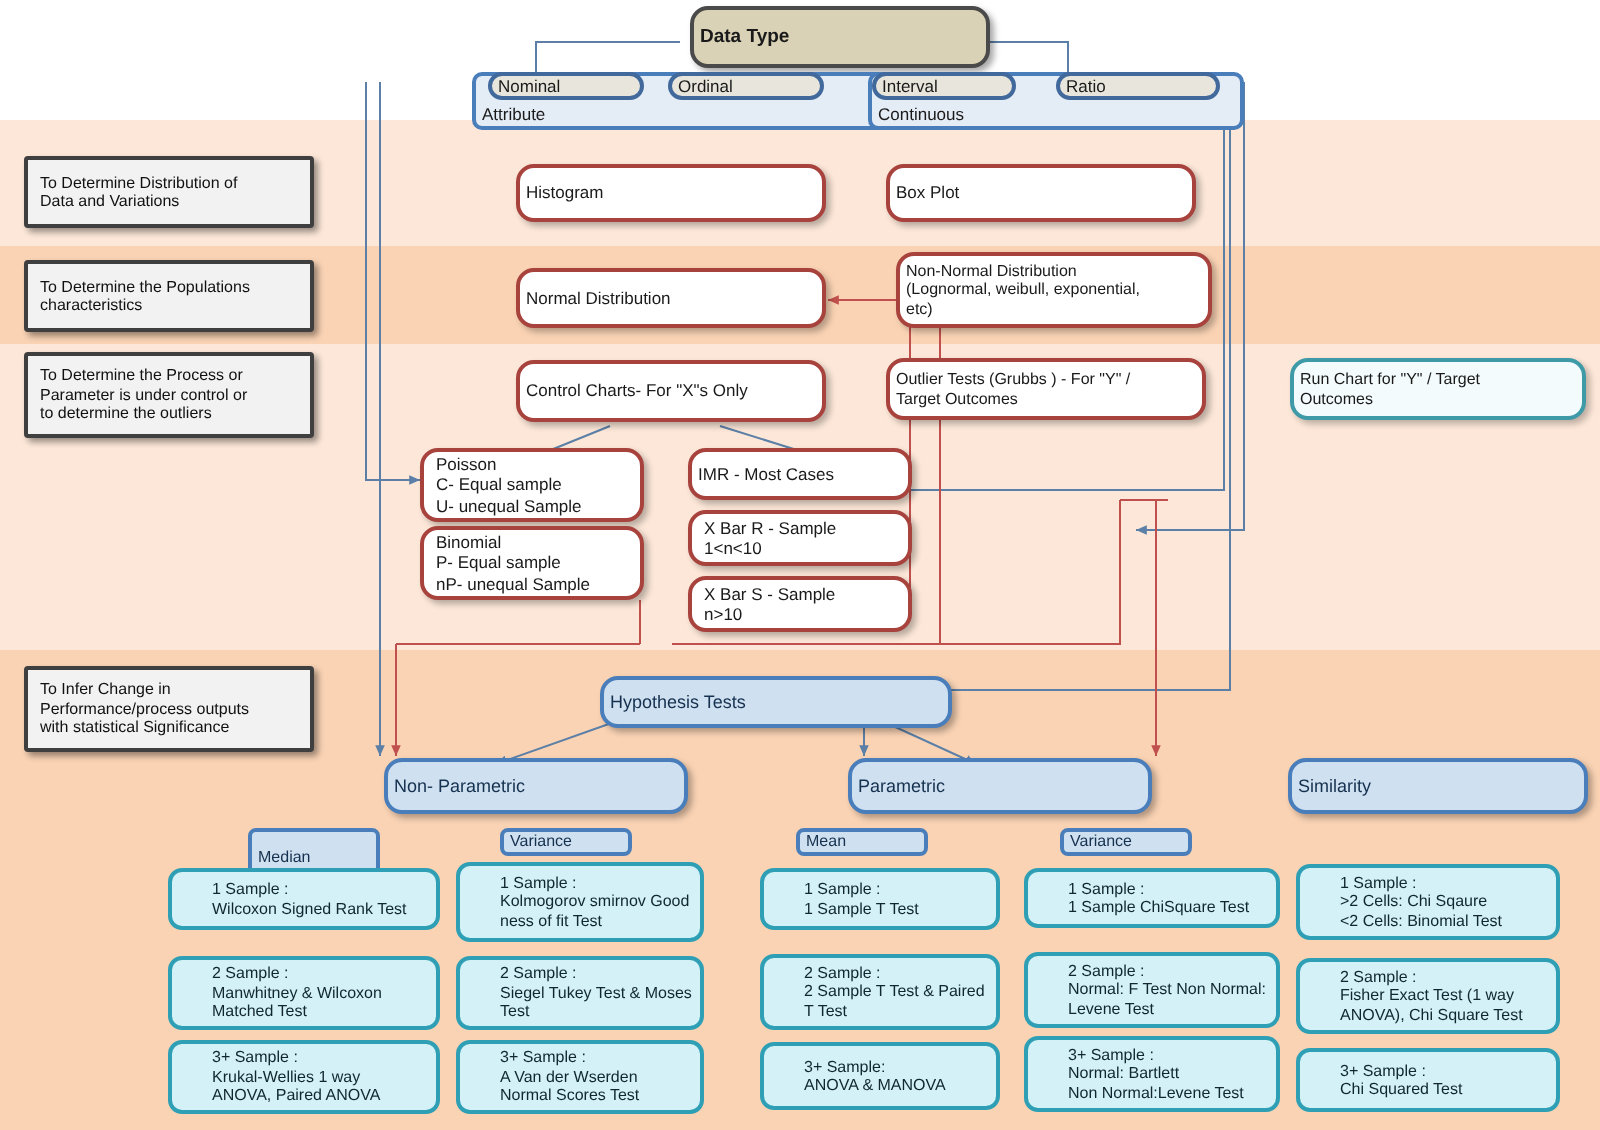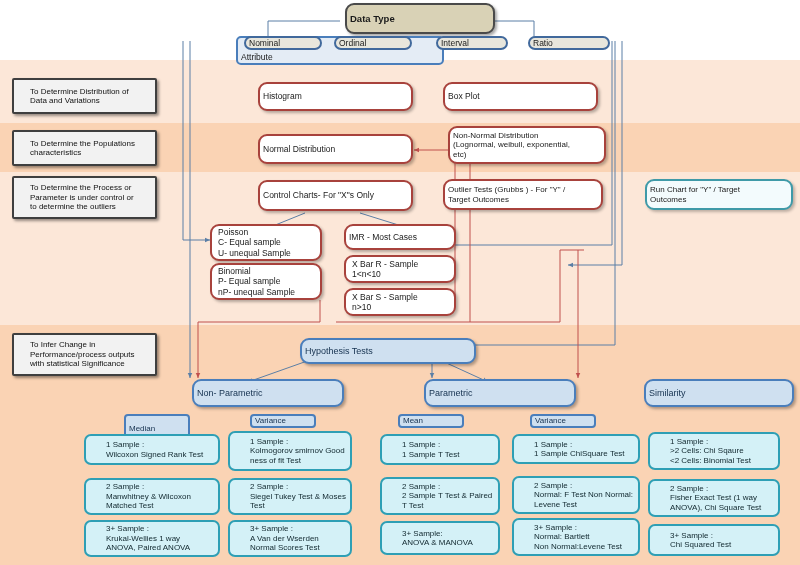--- a/index.html
+++ b/index.html
@@ -46,21 +46,21 @@
     font-size:8.5px;color:#1a1a1a;
     align-items:flex-end;padding-bottom:1px;
   }
   
   .n-note{
     background:#f2f2f2;border:2px solid #3f3f3f;border-radius:2px;
     font-size:8px;color:#111;
     align-items:center;justify-content:flex-start;text-align:left;
     box-shadow:2px 2px 3px rgba(0,0,0,.4);
   }
-  .n-note .tx{text-align:left;padding-left:16px;}
+  .n-note .tx{text-align:left;padding-left:6px;}
   
   .n-red{
     background:#ffffff;border:2px solid #a8423c;border-radius:9px;
     font-size:8.5px;color:#1a1a1a;
     box-shadow:2px 2px 3px rgba(0,0,0,.28);
   }
   .n-red.l{align-items:center;justify-content:flex-start;text-align:left;}
   .n-red.l .tx{text-align:left;padding-left:6px;}
   
   .n-teal{
@@ -142,20 +142,23 @@
     </g>
   </svg>
 
   <div class="node n-head" style="left:345px;top:3px;width:150px;height:31px;">
     <span class="tx">Data Type</span>
   </div>
 
   <div class="node n-group" style="left:236px;top:36px;width:208px;height:29px;">
     <span class="tx">Attribute</span>
   </div>
+  <div class="node n-group" style="left:434px;top:36px;width:188px;height:29px;">
+    <span class="tx">Continuous</span>
+  </div>
 
   <div class="node n-pill" style="left:244px;top:36px;width:78px;height:14px;">
     <span class="tx">Nominal</span>
   </div>
   <div class="node n-pill" style="left:334px;top:36px;width:78px;height:14px;">
     <span class="tx">Ordinal</span>
   </div>
   <div class="node n-pill" style="left:436px;top:36px;width:72px;height:14px;">
     <span class="tx">Interval</span>
   </div>

